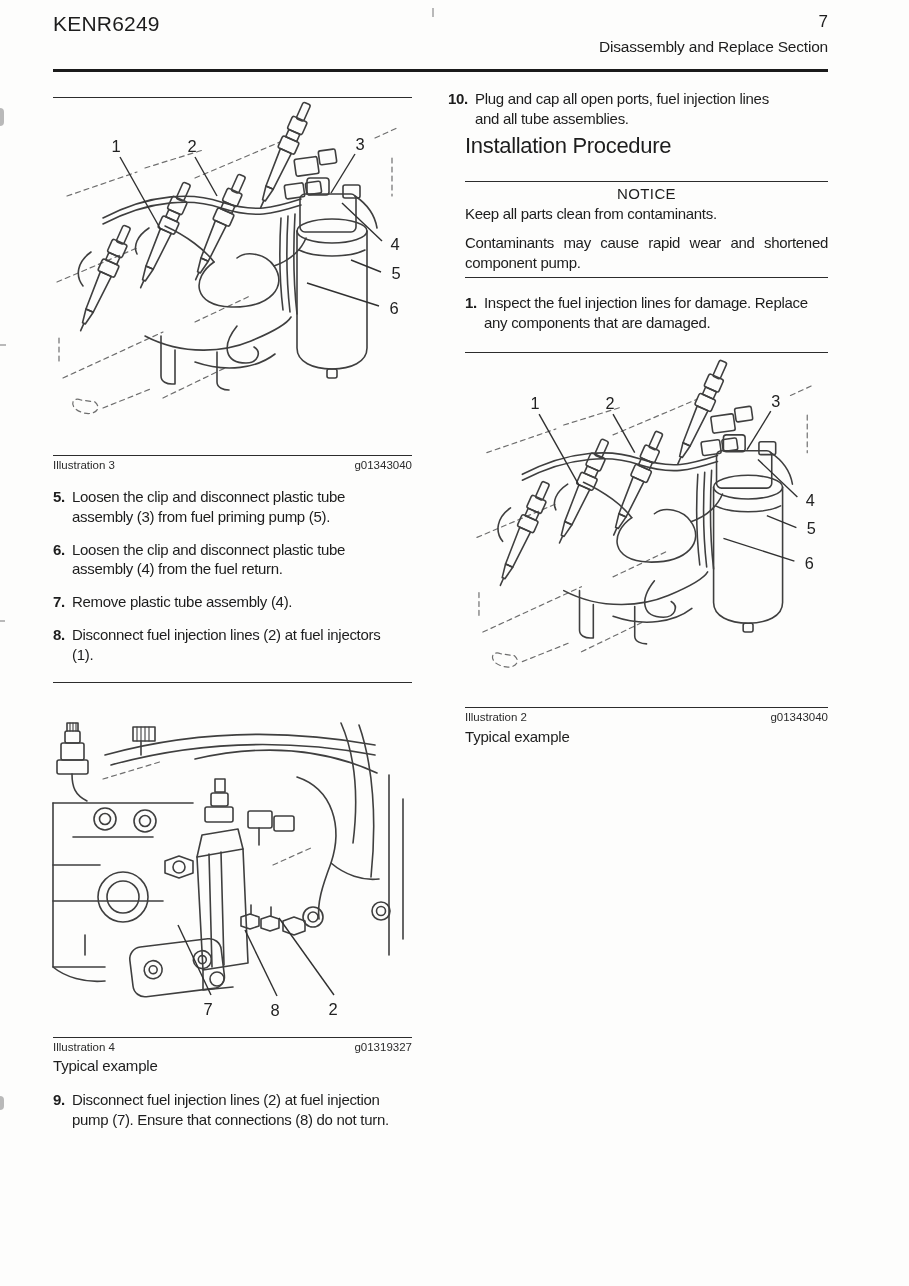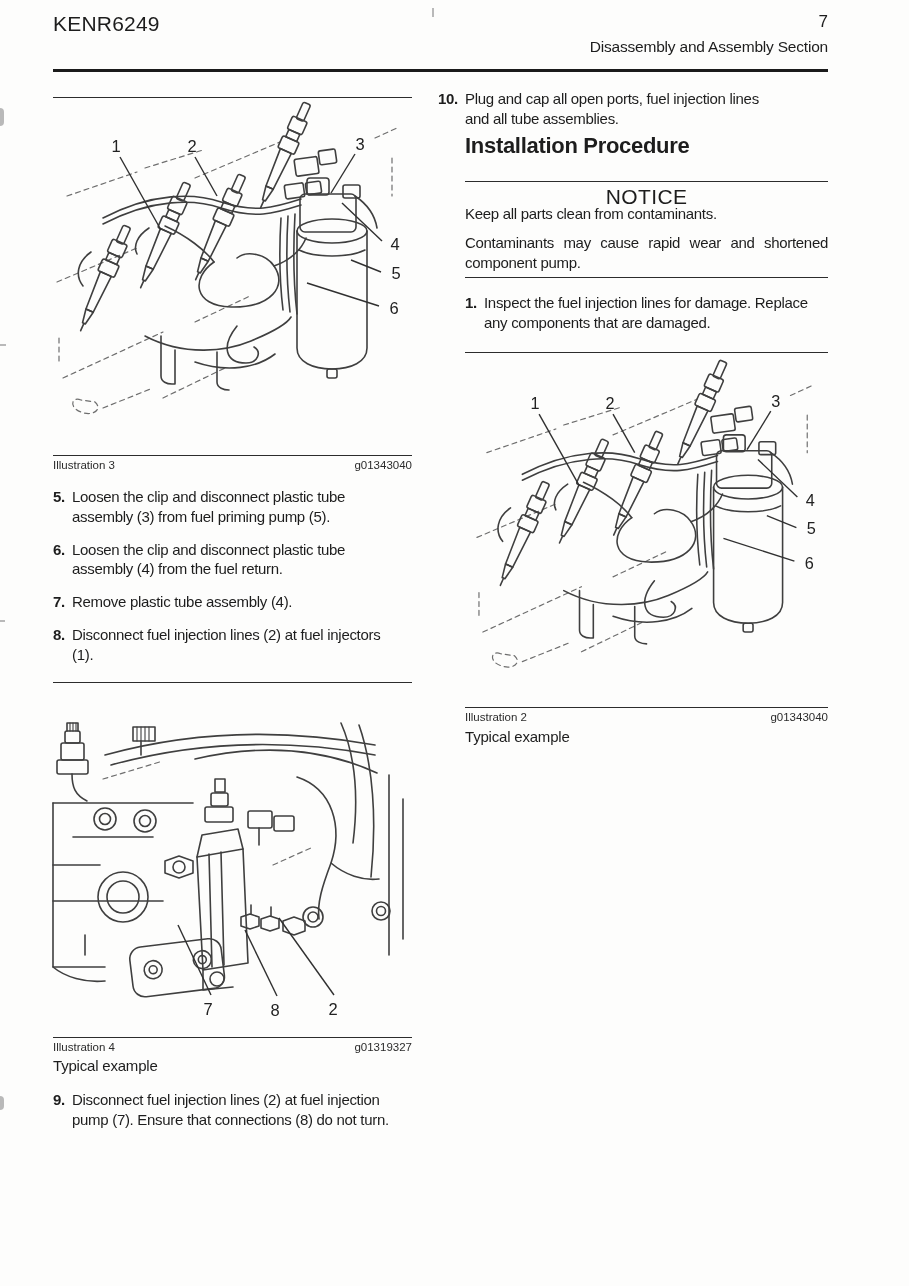--- a/index.html
+++ b/index.html
@@ -18,23 +18,23 @@
   .rule-thick { height:3px; background:#1b1b1b; }
   .rule-thin { height:1.4px; background:#2c2c2c; }
 
   
   .body-text { font-size:15px; line-height:19.5px; letter-spacing:-0.3px; }
   .step { display:flex; margin:0 0 13.5px 0; }
   .step .num { flex:0 0 19px; font-weight:bold; }
   .step.wide-num .num { flex-basis:27px; }
   .step .txt { flex:1; white-space:pre-line; }
 
-  .heading { font-size:22px; font-weight:bold; letter-spacing:-0.3px; }
-
-  .notice-title { font-size:21px; text-align:center; letter-spacing:0.4px; }
+  .heading { font-size:22px; font-weight:normal; letter-spacing:-0.3px; }
+
+  .notice-title { font-size:15px; text-align:center; letter-spacing:0.4px; }
   .justify { text-align:justify; }
 
   .caption { font-size:11.5px; color:#2b2b2b; display:flex; justify-content:space-between; letter-spacing:0; }
   .caption-note { font-size:15px; letter-spacing:-0.2px; }
 
   
   svg .ln { fill:none; stroke:#3f3f3f; stroke-width:1.6; stroke-linecap:round; stroke-linejoin:round; }
   svg .thin { stroke-width:1.1; }
   svg .dash { fill:none; stroke:#6e6e6e; stroke-width:1.2; stroke-dasharray:5 4; stroke-linecap:round; }
   svg .leader { stroke:#303030; stroke-width:1.4; }
@@ -208,21 +208,21 @@
         <line x1="166" y1="280" x2="133" y2="210"></line>
         <line x1="232" y1="281" x2="200" y2="215"></line>
         <line x1="289" y1="280" x2="234" y2="203"></line>
       </g>
     </g>
   </defs>
 </svg>
 
 <div class="abs doc-number" style="left:53px; top:12px;">KENR6249</div>
 <div class="abs page-number" style="right:81px; top:12px;">7</div>
-<div class="abs section-title" style="right:81px; top:38px;">Disassembly and Assembly Section</div>
+<div class="abs section-title" style="right:81px; top:38px;">Disassembly and Replace Section</div>
 <div class="abs rule-thick" style="left:53px; right:81px; top:69px;"></div>
 
 <div class="abs rule-thin" style="left:53px; width:359px; top:97px;"></div>
 
 <svg class="abs" style="left:45px; top:100px;" width="375" height="352" viewBox="0 0 375 352">
   <use href="#fuelsys"></use>
   <g>
     <text class="callout" x="71" y="52" text-anchor="middle">1</text>
     <text class="callout" x="147" y="52" text-anchor="middle">2</text>
     <text class="callout" x="315" y="50" text-anchor="middle">3</text>
@@ -279,21 +279,21 @@
 <div class="abs caption-note" style="left:53px; top:1057px;">Typical example</div>
 
 <div class="abs body-text" style="left:53px; width:366px; top:1090px;">
   <div class="step">
     <span class="num">9.</span>
     <span class="txt">Disconnect fuel injection lines (2) at fuel injection
 pump (7). Ensure that connections (8) do not turn.</span>
   </div>
 </div>
 
-<div class="abs body-text" style="left:438px; width:370px; top:89px;">
+<div class="abs body-text" style="left:448px; width:370px; top:89px;">
   <div class="step wide-num">
     <span class="num">10.</span>
     <span class="txt">Plug and cap all open ports, fuel injection lines
 and all tube assemblies.</span>
   </div>
 </div>
 
 <div class="abs heading" style="left:465px; top:133px;">Installation Procedure</div>
 
 <div class="abs rule-thin" style="left:465px; width:363px; top:181px;"></div>

